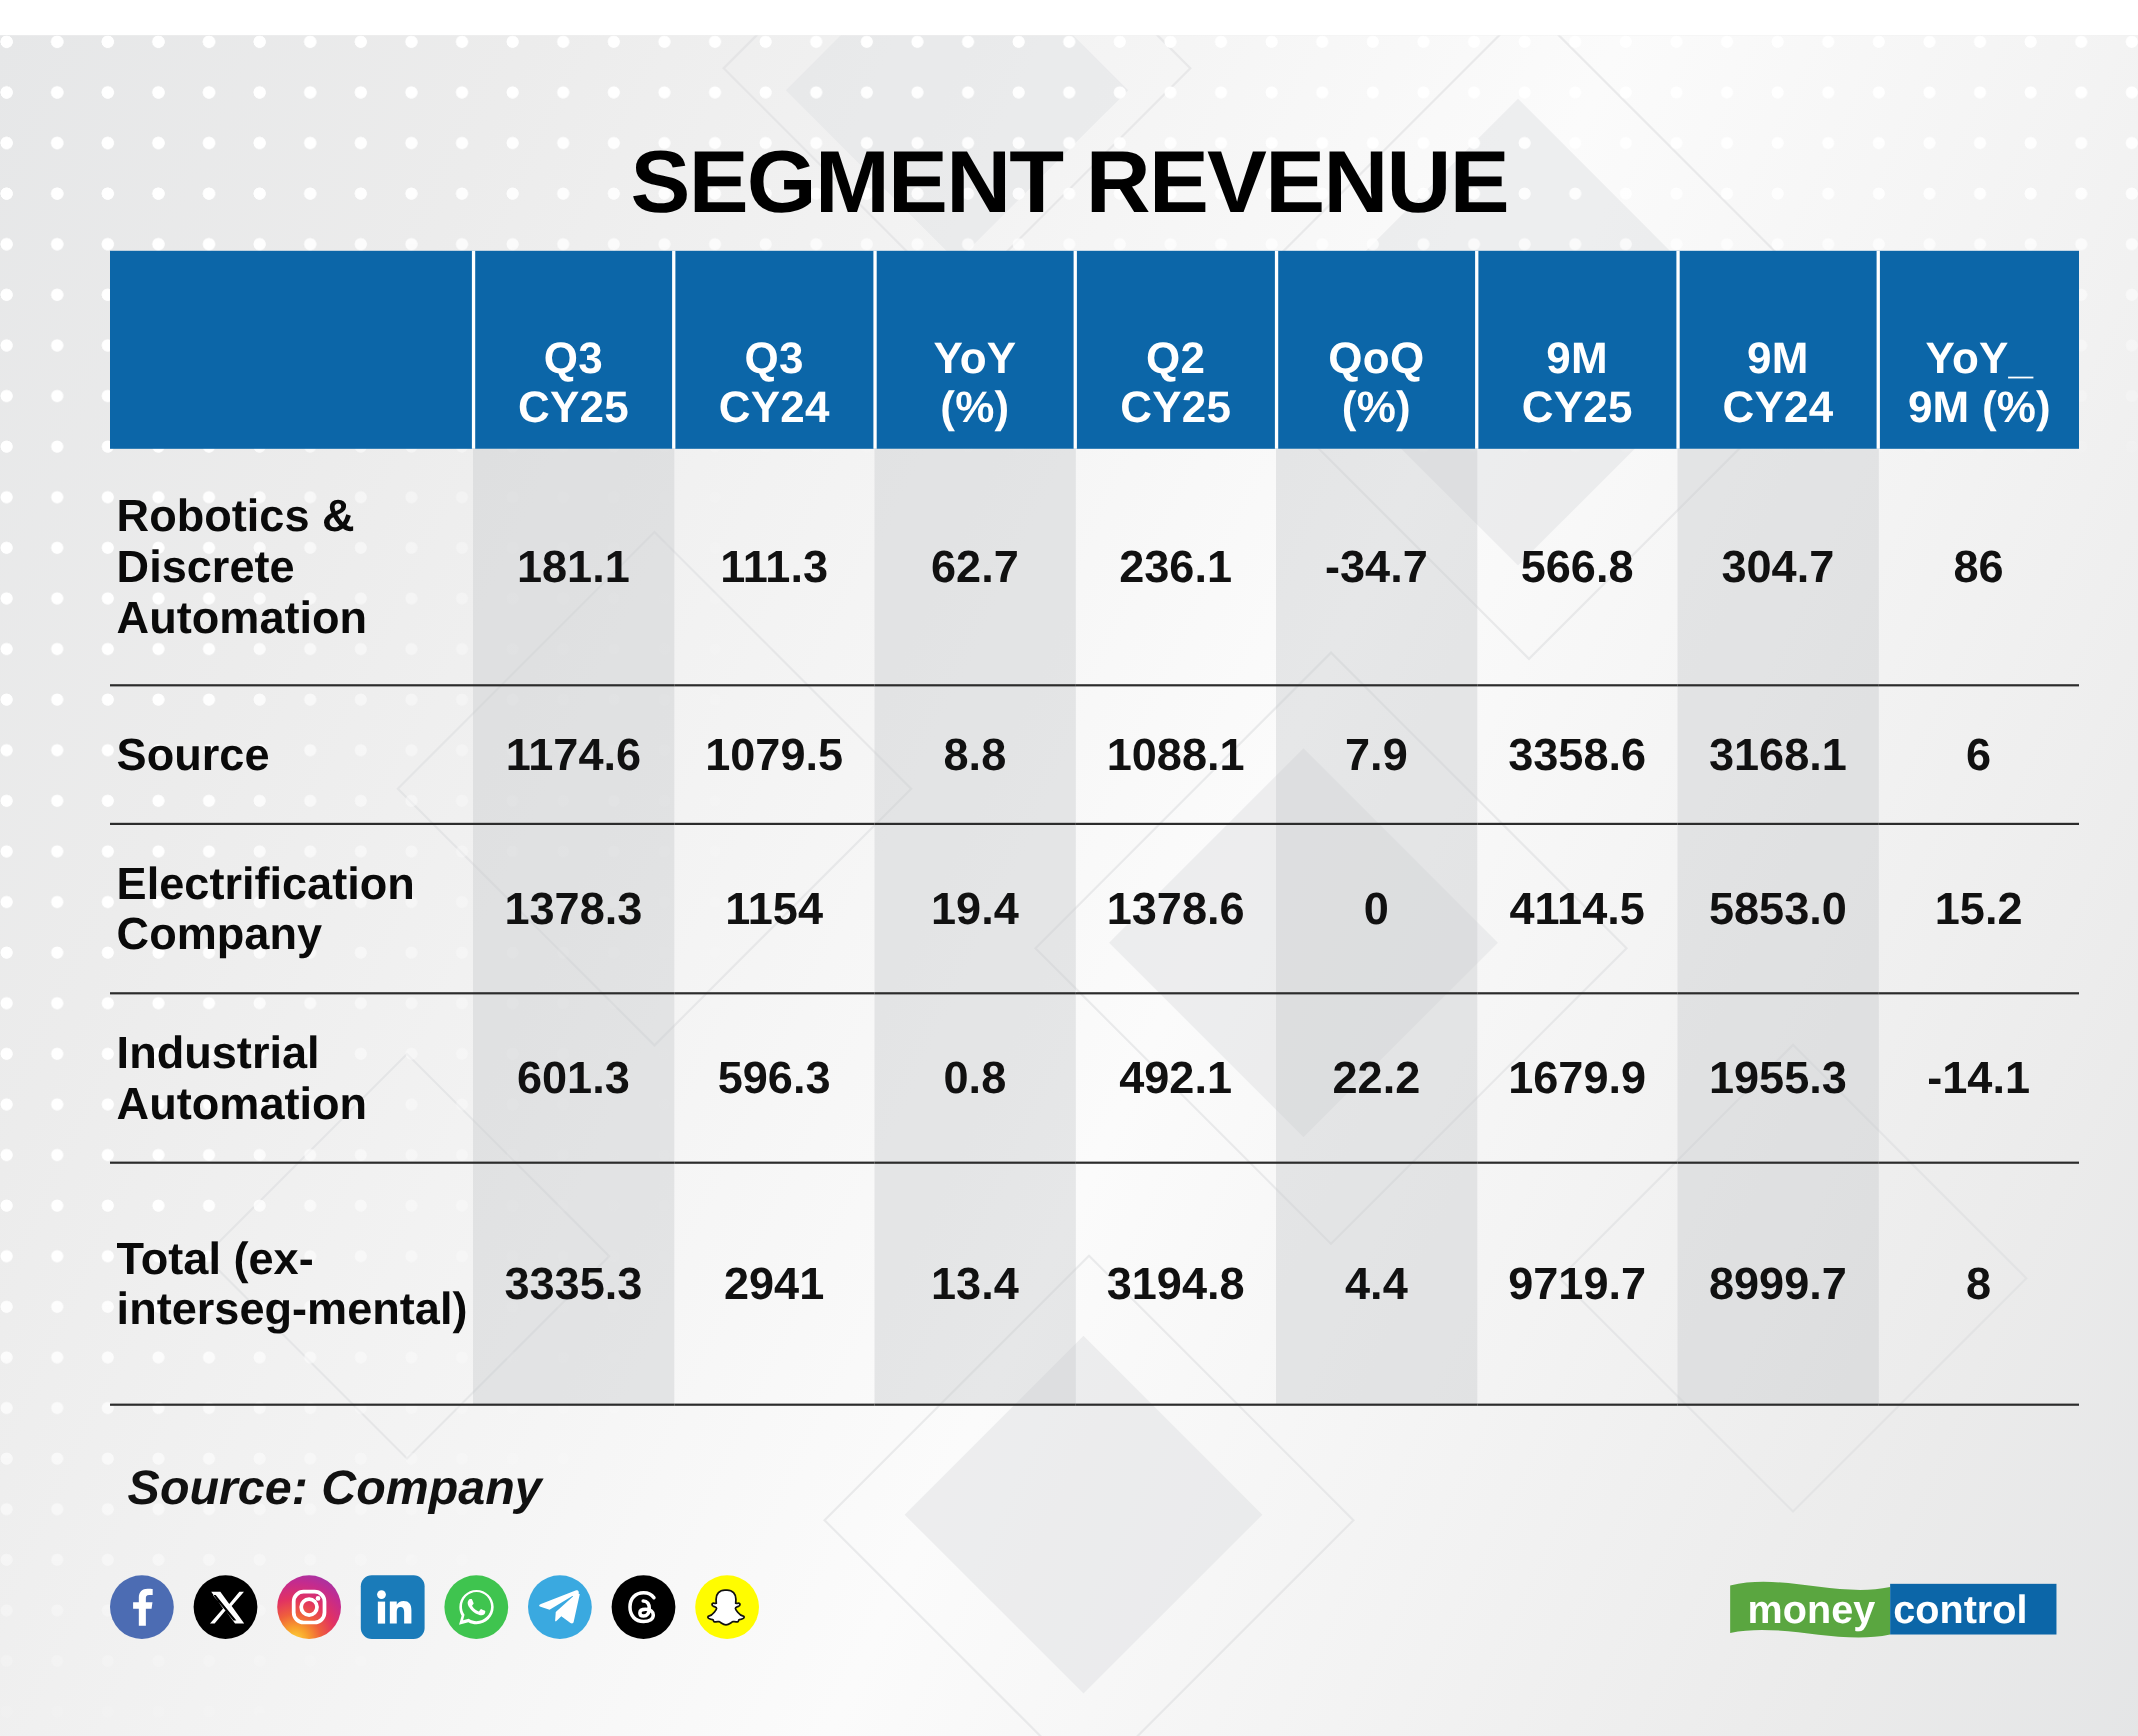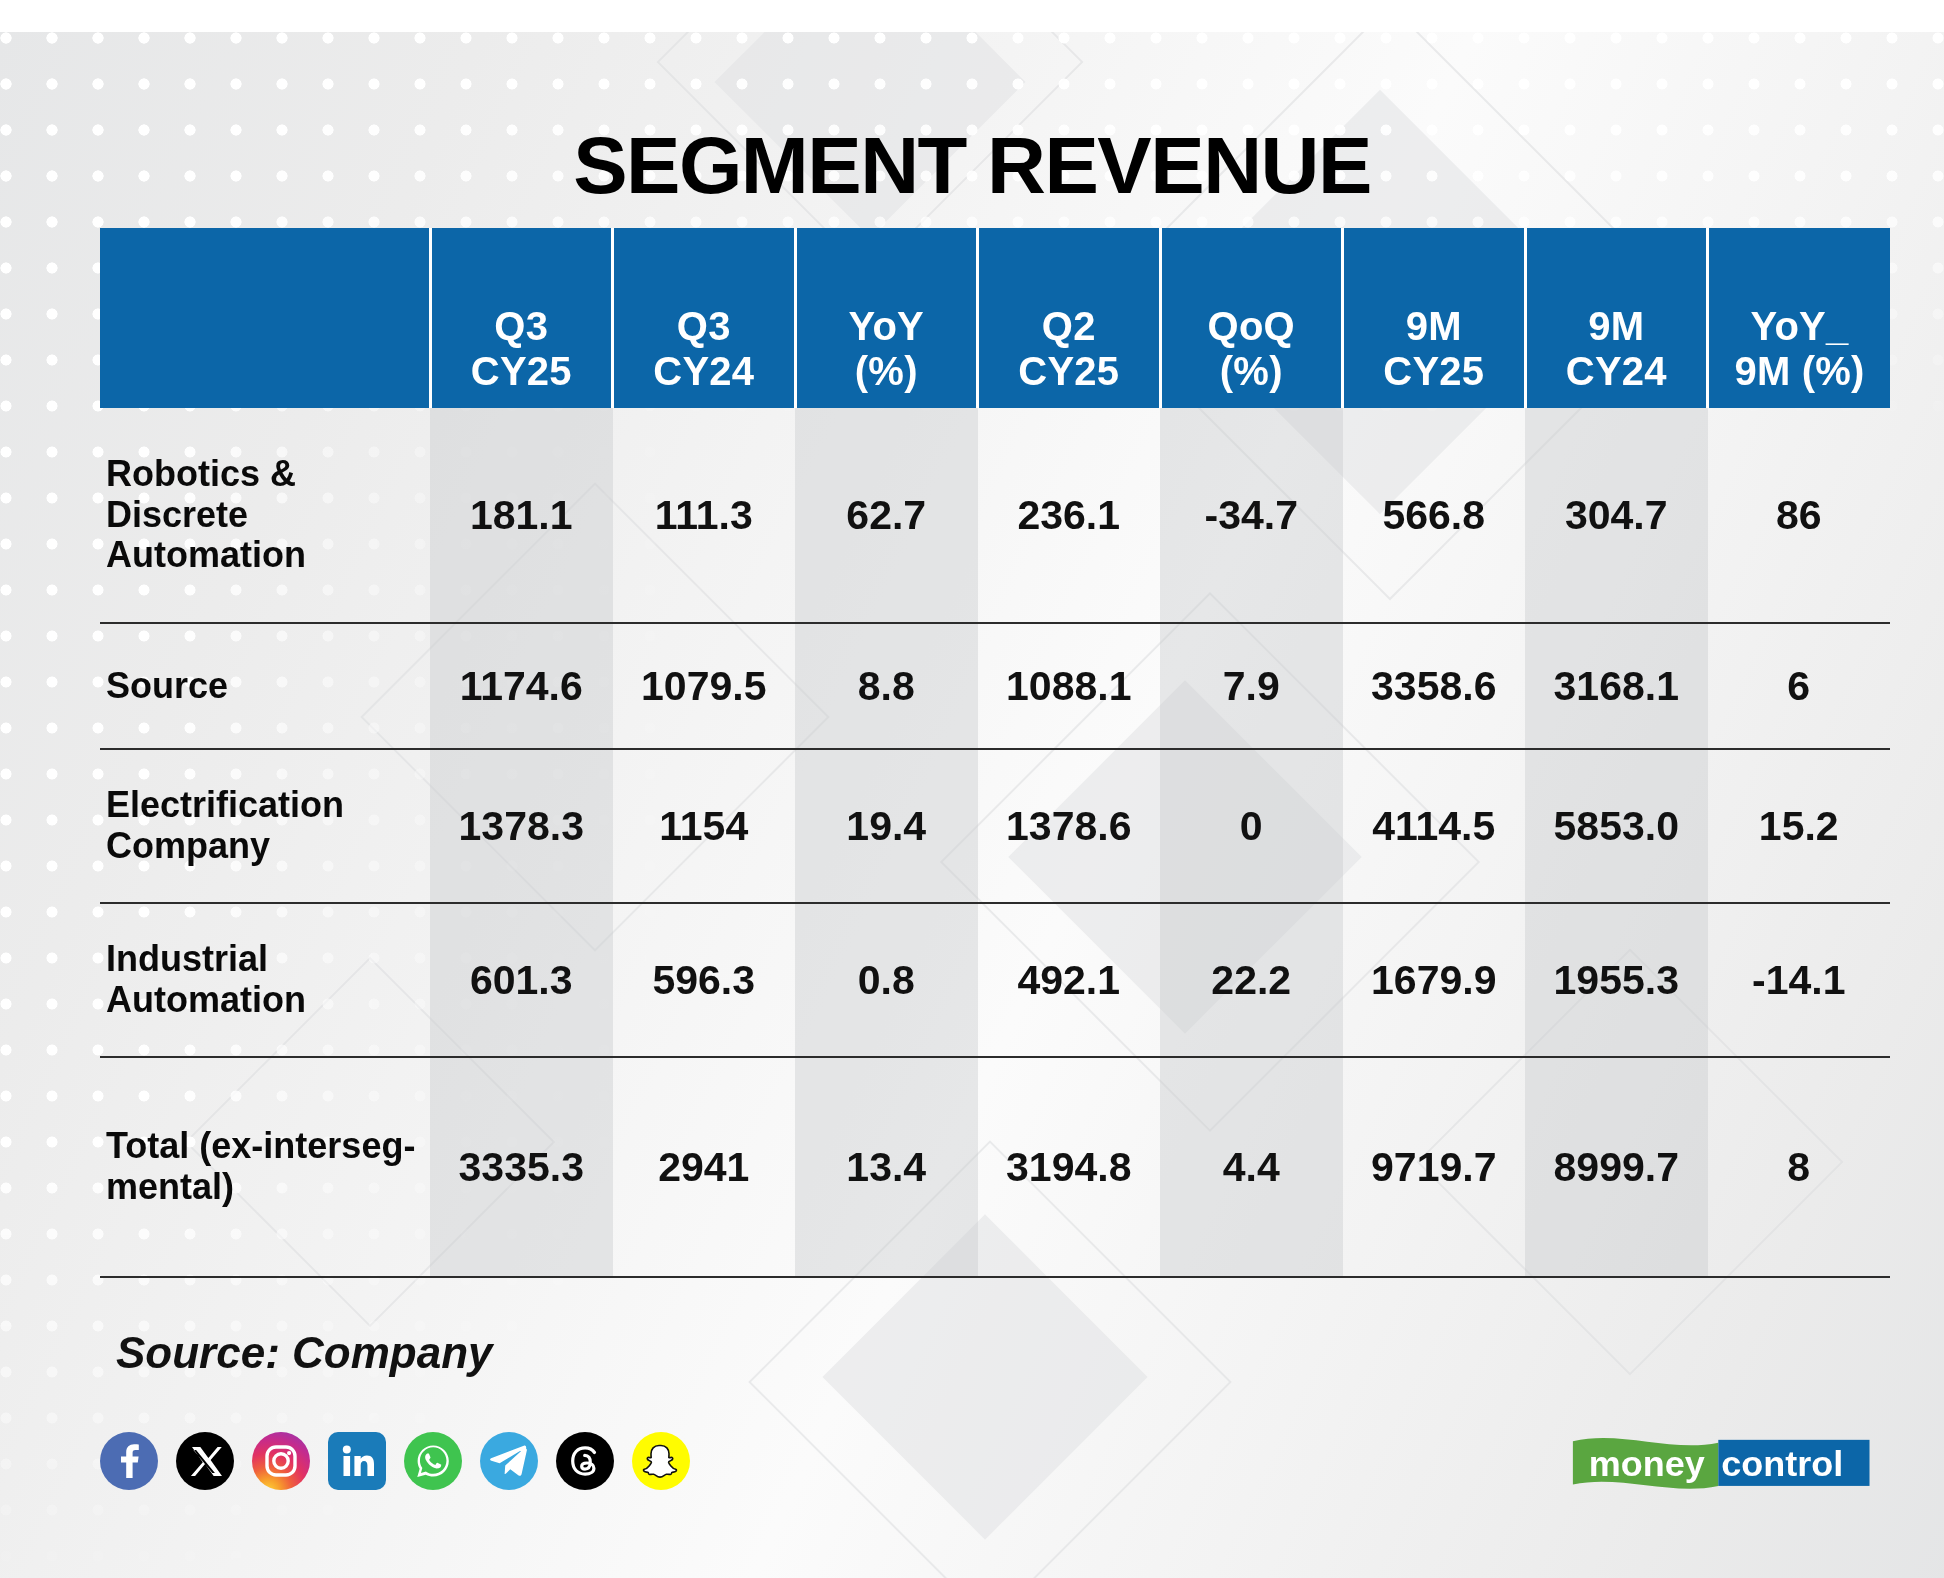--- a/index.html
+++ b/index.html
@@ -122,21 +122,21 @@
     font-size: 41px;
     text-align: center;
     vertical-align: middle;
     padding: 0 4px;
     border-bottom: 2.5px solid #2c2c2c;
     line-height: 1.13;
   }
   tbody td.lbl {
     text-align: left;
     padding-left: 6px;
-    font-size: 36px;
+    font-size: 41px;
     color: #0a0a0a;
   }
   tbody tr td.shade { background: rgba(200,202,205,.42); }
   tbody tr.r-tall td { height: 214px; }
   tbody tr.r-mid  td { height: 124px; }
   tbody tr.r-two  td { height: 152px; }
   tbody tr.r-three td { height: 218px; }
 
   
   .source {

